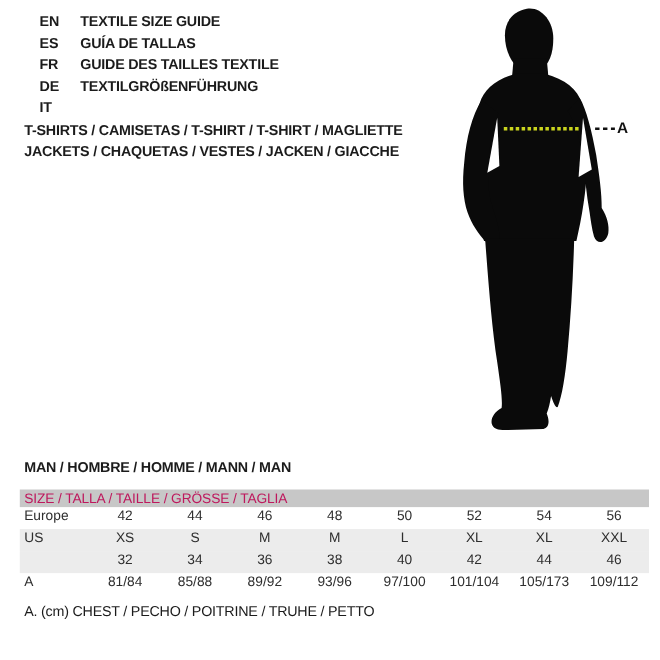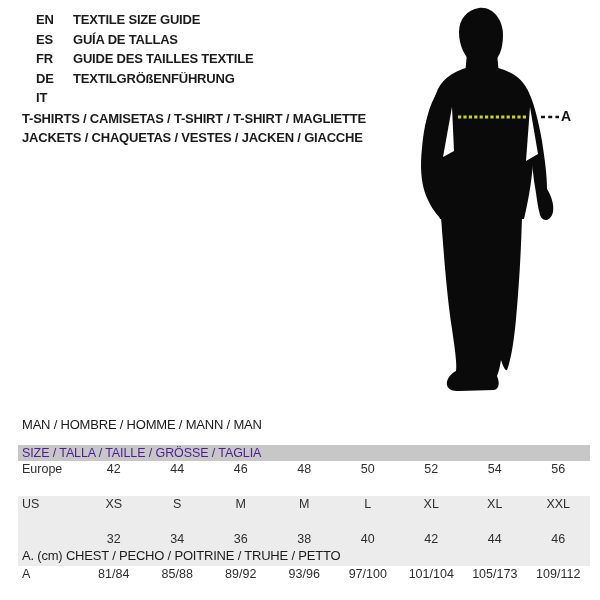--- a/index.html
+++ b/index.html
@@ -11,28 +11,28 @@
   
   #lang-block{position:absolute;left:36px;top:10px;}
   .lang-row{display:flex;font-weight:700;font-size:13px;line-height:19.5px;letter-spacing:-0.2px;color:var(--text);}
   .lang-code{width:37px;flex:0 0 37px;}
   
   #category-block{position:absolute;left:22px;top:109px;font-weight:700;font-size:13px;line-height:19px;letter-spacing:-0.2px;}
   
   #figure-wrap{position:absolute;left:400px;top:5px;width:170px;height:390px;}
   #measure-label{position:absolute;left:561px;top:108px;font-size:14px;font-weight:600;color:#111;}
   
-  #section-title{position:absolute;left:22px;top:417px;font-weight:400;font-size:13px;letter-spacing:-0.2px;}
+  #section-title{position:absolute;left:22px;top:417px;font-weight:700;font-size:13px;letter-spacing:-0.2px;}
   
   #size-table{position:absolute;left:18px;top:445px;width:572px;font-size:12.5px;color:#2e2e2e;}
   .thead{
     height:16px;line-height:16px;background:var(--table-header-bg,#c7c7c7);
-    padding-left:4px;color:#4c1d95;font-size:12.5px;letter-spacing:-0.1px;
+    padding-left:4px;color:#be185d;font-size:12.5px;letter-spacing:-0.1px;
   }
-  .trow{display:grid;grid-template-columns:64px repeat(8,1fr);height:35px;line-height:17px;}
+  .trow{display:grid;grid-template-columns:64px repeat(8,1fr);height:20px;line-height:17px;}
   .trow.shaded{background:var(--table-shaded-row-bg,#ececec);}
   .tlabel{padding-left:4px;text-align:left;}
   .tcell{text-align:center;}
   
   #footnote{position:absolute;left:22px;top:548px;font-weight:400;font-size:13px;letter-spacing:-0.2px;}
 </style>
 </head>
 <body>
 
 <div id="page">

